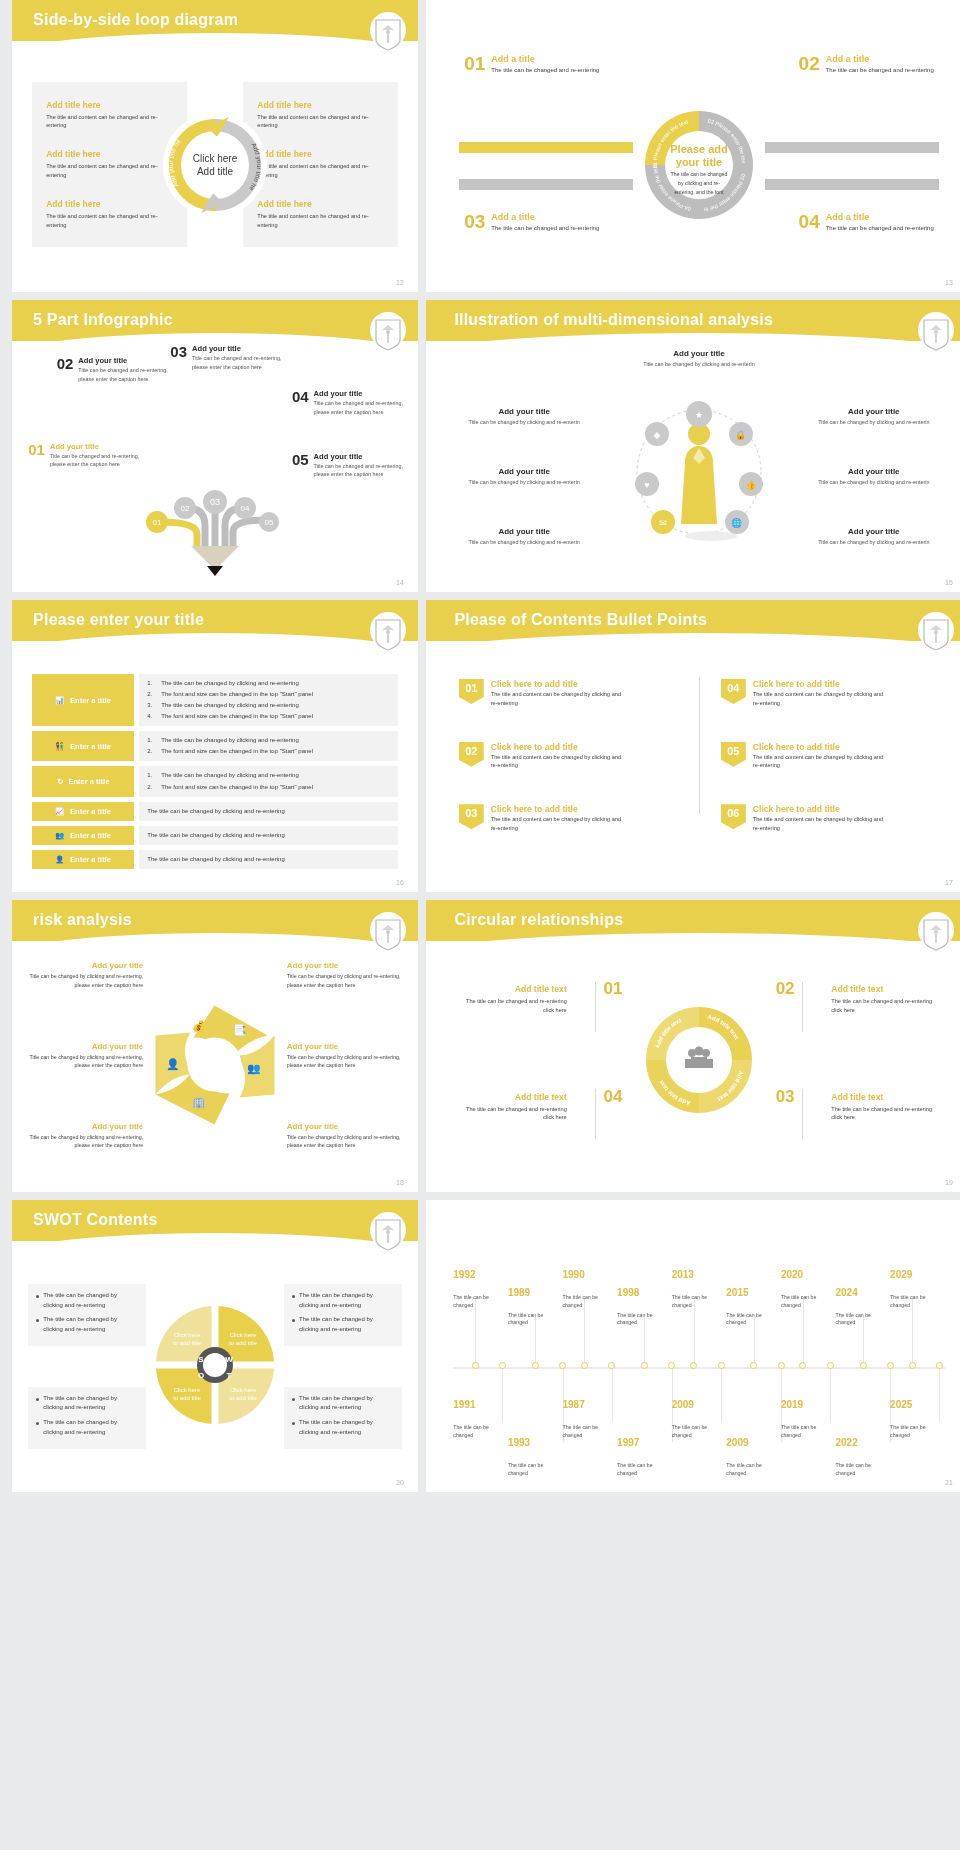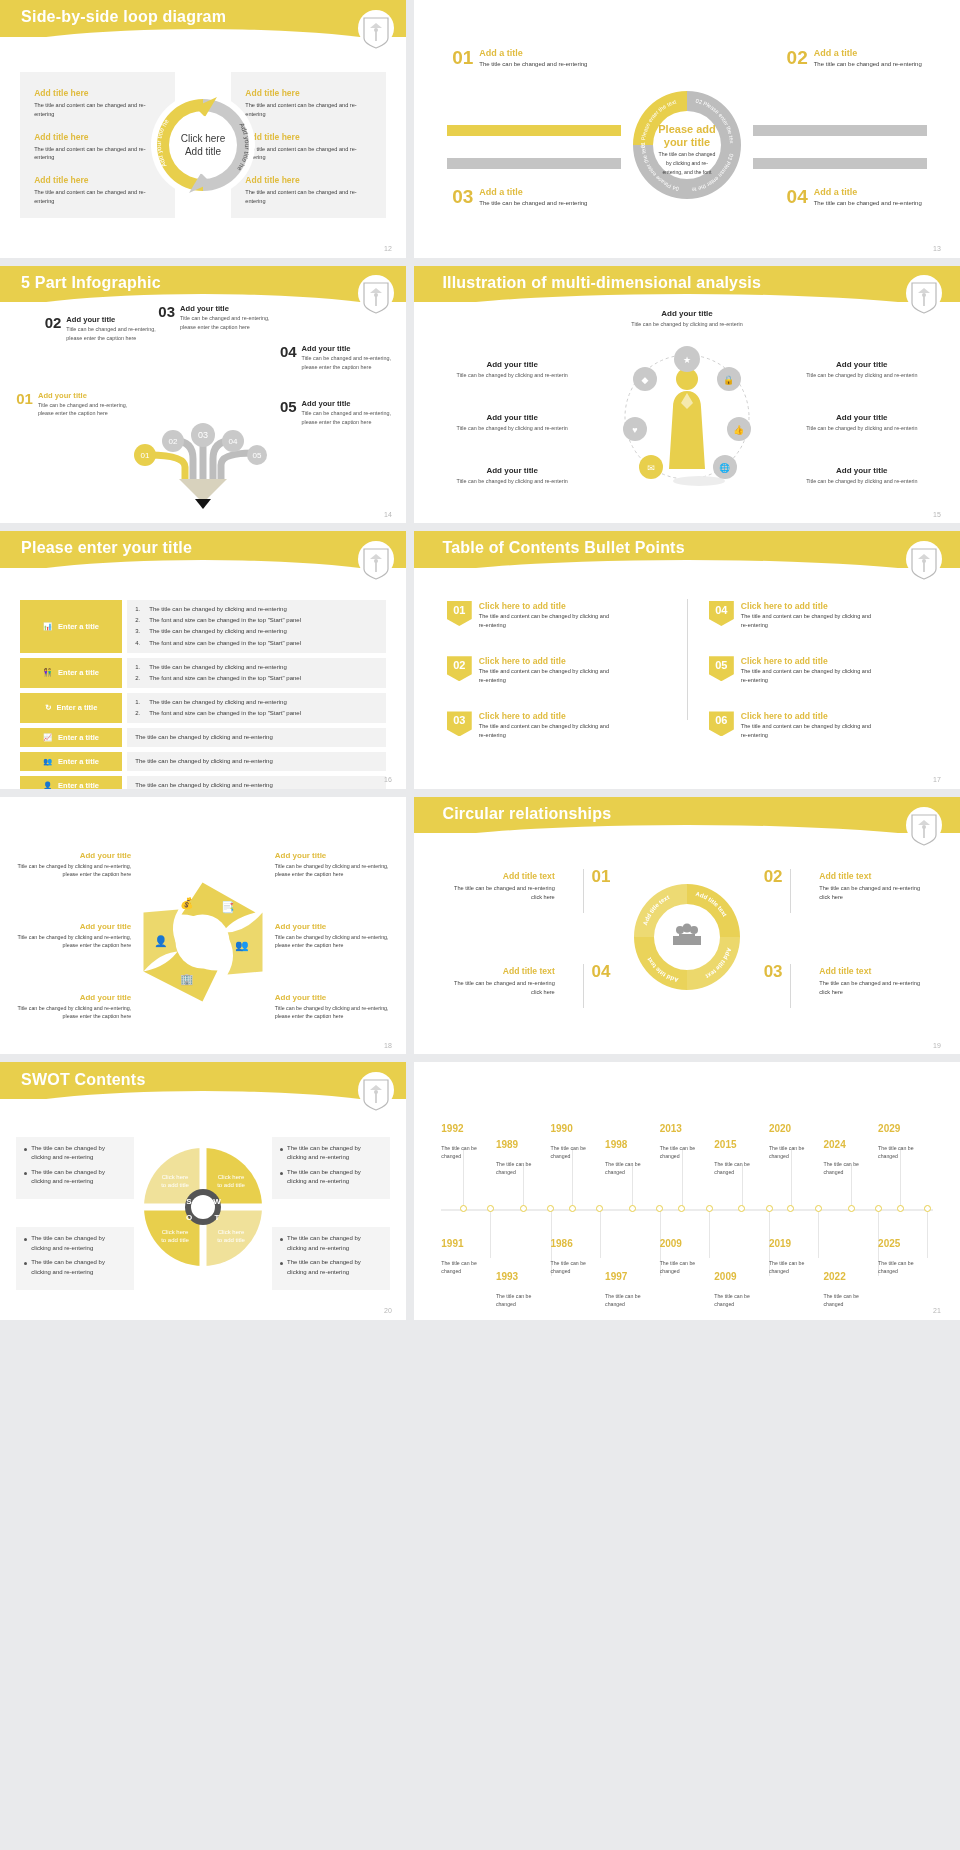--- a/index.html
+++ b/index.html
@@ -7,22 +7,22 @@
     width: 960px; height: 1850px;
     background: #e9eaec;
     font-family: "Liberation Sans", sans-serif;
     overflow: hidden;
   }
   .deck {
     display: grid;
     grid-template-columns: 406px 546px;
     grid-template-rows: repeat(5, 1fr);
     gap: 8px 8px;
-    padding: 0 0 0 0;
-    width: 960px; height: 1320px;
+    padding: 0 0 0 12px;
+    width: 960px; height: 1492px;
   }
   .slide {
     background: #fff;
     position: relative;
     overflow: hidden;
   }
   
   .hdr {
     position: relative;
     height: 14.2%;
@@ -534,21 +534,21 @@
               <span>The title can be changed by clicking and re-entering</span>
             </div>
         </div>
       </div>
     </div>
     <div class="pgnum">16</div>
   </div>
 
   <div class="slide col-r">
     <div class="hdr">
-      <h1>Table of Contents Bullet Points</h1>
+      <h1>Please of Contents Bullet Points</h1>
       <div class="curve"></div>
       <div class="badge">
         <div class="disc"></div>
         <svg width="26" height="32" viewBox="0 0 26 32">
             <path d="M1 1h24v20c0 6-12 10-12 10S1 27 1 21z" fill="#fff" stroke="#b9b9b9" stroke-width="1.2"></path>
             <path d="M13 6l-6 5h12z" fill="#d7d7d7"></path>
             <path d="M13 12v12" stroke="#c9c9c9" stroke-width="1.6"></path>
             <circle cx="13" cy="13" r="2" fill="#cfcfcf"></circle>
           </svg>
       </div>
@@ -595,20 +595,33 @@
         <div>
             <div class="h">Click here to add title</div>
         <div class="p">The title and content can be changed by clicking and re-entering</div>
           </div>
       </div>
     </div>
     <div class="pgnum">17</div>
   </div>
 
   <div class="slide col-l">
+    <div class="hdr">
+      <h1>risk analysis</h1>
+      <div class="curve"></div>
+      <div class="badge">
+        <div class="disc"></div>
+        <svg width="26" height="32" viewBox="0 0 26 32">
+            <path d="M1 1h24v20c0 6-12 10-12 10S1 27 1 21z" fill="#fff" stroke="#b9b9b9" stroke-width="1.2"></path>
+            <path d="M13 6l-6 5h12z" fill="#d7d7d7"></path>
+            <path d="M13 12v12" stroke="#c9c9c9" stroke-width="1.6"></path>
+            <circle cx="13" cy="13" r="2" fill="#cfcfcf"></circle>
+          </svg>
+      </div>
+    </div>
     <div class="body">
       <div class="s18-b" style="left:4%;top:8%;text-align:right">
         <div class="h">Add your title</div>
         <div class="p">Title can be changed by clicking and re-entering, please enter the caption here</div>
       </div>
       <div class="s18-b" style="left:4%;top:40%;text-align:right">
         <div class="h">Add your title</div>
         <div class="p">Title can be changed by clicking and re-entering, please enter the caption here</div>
       </div>
       <div class="s18-b" style="left:4%;top:72%;text-align:right">
@@ -871,21 +884,21 @@
       <div class="tl-txt" style="left:15%;top:28%;width:42px">The title can be changed</div>
       <div class="tl-year" style="left:35%;top:18%">1998</div>
       <div class="tl-txt" style="left:35%;top:28%;width:42px">The title can be changed</div>
       <div class="tl-year" style="left:55%;top:18%">2015</div>
       <div class="tl-txt" style="left:55%;top:28%;width:42px">The title can be changed</div>
       <div class="tl-year" style="left:75%;top:18%">2024</div>
       <div class="tl-txt" style="left:75%;top:28%;width:42px">The title can be changed</div>
 
       <div class="tl-year" style="left:5%;top:63%">1991</div>
       <div class="tl-txt" style="left:5%;top:73%;width:42px">The title can be changed</div>
-      <div class="tl-year" style="left:25%;top:63%">1986</div>
+      <div class="tl-year" style="left:25%;top:63%">1987</div>
       <div class="tl-txt" style="left:25%;top:73%;width:42px">The title can be changed</div>
       <div class="tl-year" style="left:45%;top:63%">2009</div>
       <div class="tl-txt" style="left:45%;top:73%;width:42px">The title can be changed</div>
       <div class="tl-year" style="left:65%;top:63%">2019</div>
       <div class="tl-txt" style="left:65%;top:73%;width:42px">The title can be changed</div>
       <div class="tl-year" style="left:85%;top:63%">2025</div>
       <div class="tl-txt" style="left:85%;top:73%;width:42px">The title can be changed</div>
 
       <div class="tl-year" style="left:15%;top:78%">1993</div>
       <div class="tl-txt" style="left:15%;top:88%;width:42px">The title can be changed</div>

